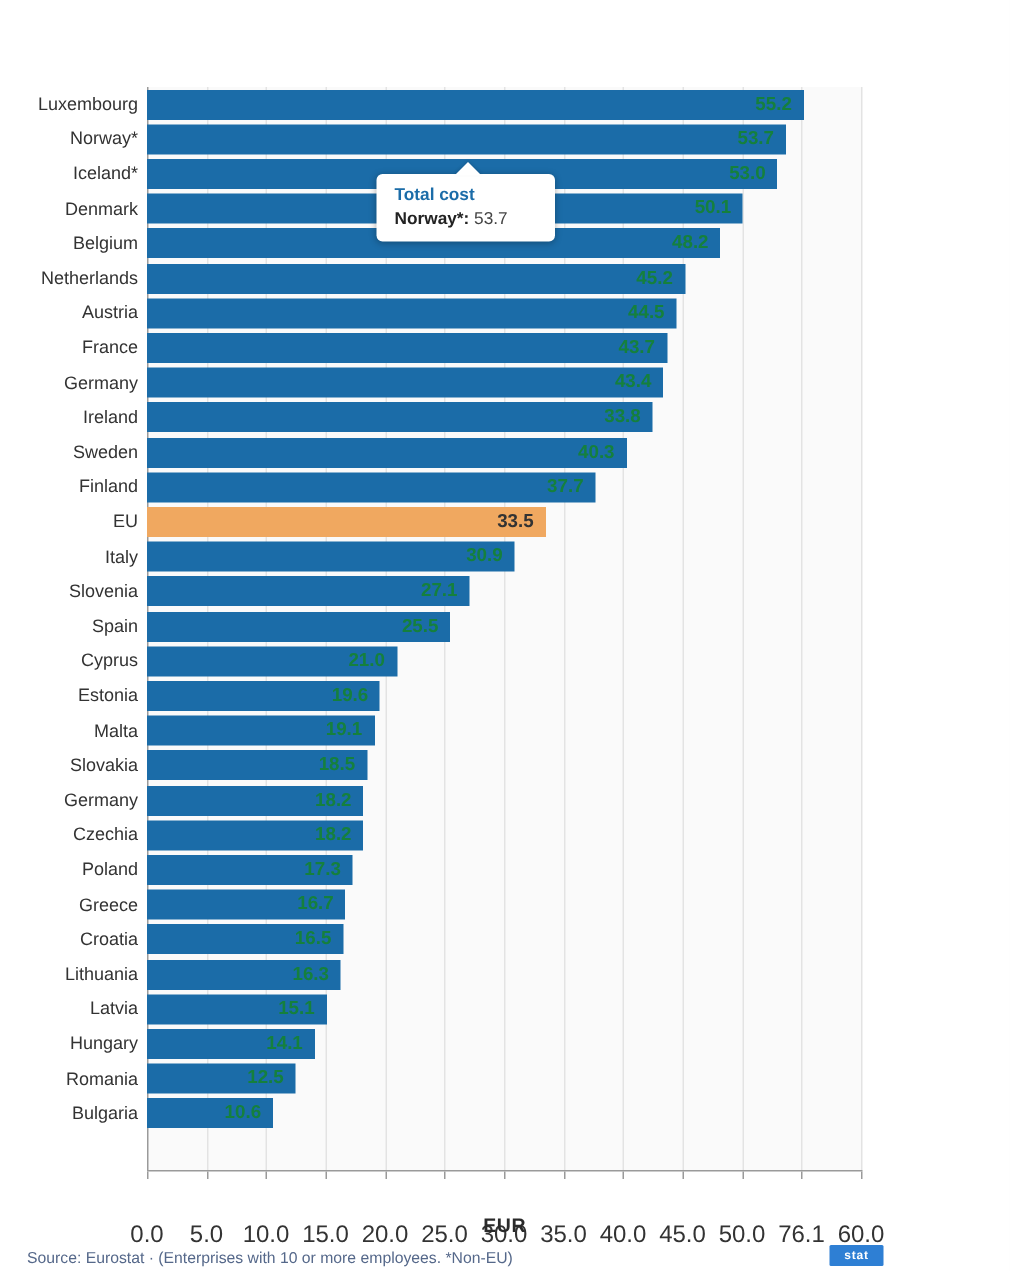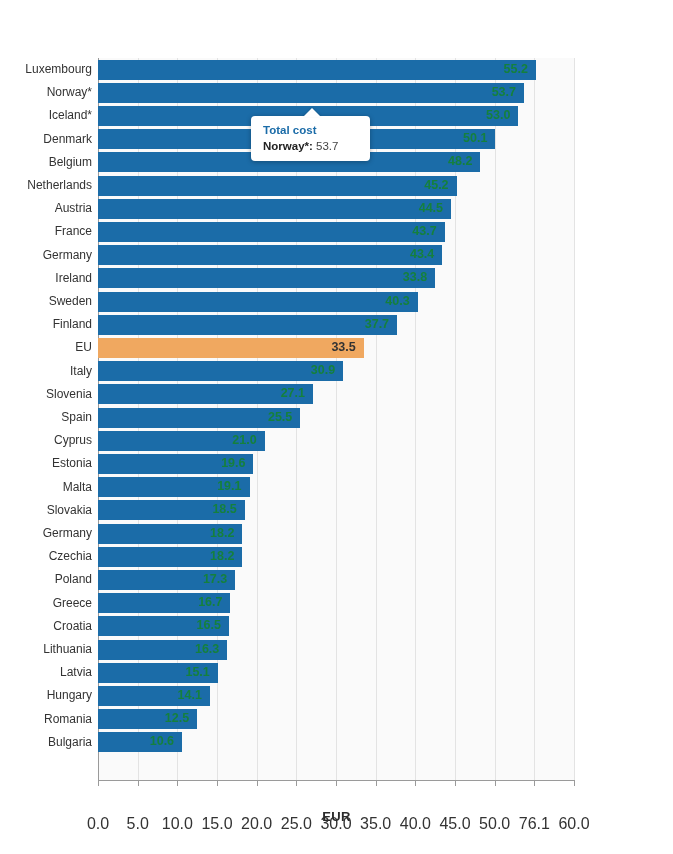--- a/index.html
+++ b/index.html
@@ -404,14 +404,20 @@
       <div class="xticklabel" style="left: 357px;">45.0</div>
       <div class="xtick" style="left: 396.667px;"></div>
       <div class="xticklabel" style="left: 396.667px;">50.0</div>
       <div class="xtick" style="left: 436.333px;"></div>
       <div class="xticklabel" style="left: 436.333px;">76.1</div>
       <div class="xtick" style="left: 476px;"></div>
       <div class="xticklabel" style="left: 476px;">60.0</div>
     </div>
   <div id="x-axis-title">EUR</div>
 
+  <div id="source-bar">
+    <div id="source-text">Source: Eurostat · (Enterprises with 10 or more employees. *Non-EU)</div>
+    <div id="logo-chip">
+        <span>stat</span>
+      </div>
+  </div>
 
 </div>
 
 </body></html>

